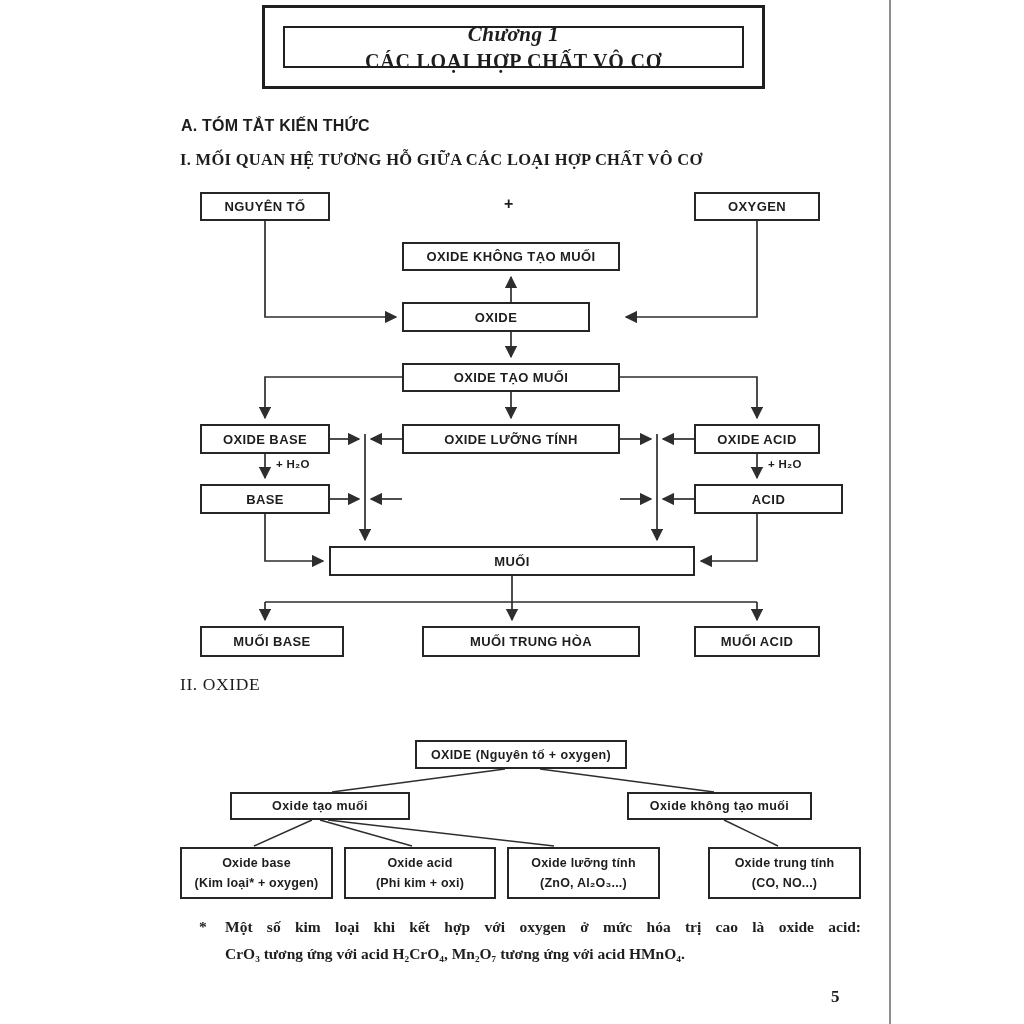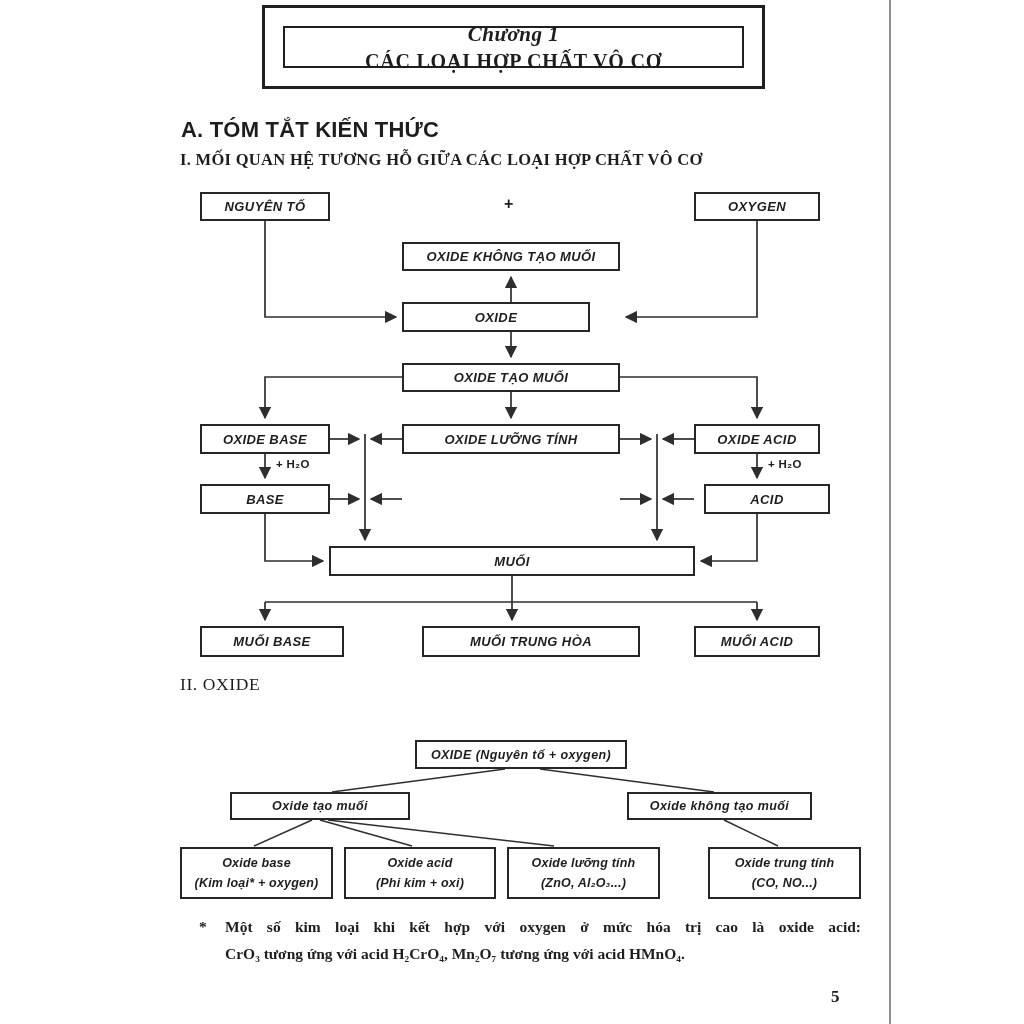--- a/index.html
+++ b/index.html
@@ -12,33 +12,33 @@
   .page-edge{position:absolute;left:889px;top:0;width:2px;height:1024px;background:#8f8f8f;}
 
   
   .title-box{position:absolute;left:262px;top:5px;width:503px;height:84px;
              border:3px solid #1f1f1f;padding:18px;box-sizing:border-box;background:#fff;}
   .title-inner{width:100%;height:100%;border:2px solid #1f1f1f;box-sizing:border-box;
                display:flex;flex-direction:column;align-items:center;justify-content:center;gap:3px;}
   .chap-label{font-size:21px;font-weight:bold;font-style:italic;letter-spacing:.5px;}
   .chap-title{font-size:20px;font-weight:bold;letter-spacing:.8px;}
 
-  .h-a{position:absolute;left:181px;top:117px;font-size:22px;font-weight:bold;letter-spacing:.2px;}
+  .h-a{position:absolute;left:181px;top:117px;font-size:16px;font-weight:bold;letter-spacing:.2px;}
   .h-i{position:absolute;left:180px;top:150px;font-size:16.5px;font-weight:bold;letter-spacing:.3px;}
   .h-ii{position:absolute;left:180px;top:674px;font-size:17.5px;font-weight:normal;letter-spacing:.6px;}
   .h-ii1{position:absolute;left:203px;top:707px;font-size:16.5px;font-weight:bold;letter-spacing:.3px;}
 
   svg.wires{position:absolute;left:0;top:0;width:1024px;height:1024px;z-index:1;}
   svg.wires path{stroke:#2e2e2e;stroke-width:1.7;fill:none;}
   svg.wires path.thin{stroke-width:1.4;}
   .ah{fill:#2e2e2e;}
 
   .dbox{position:absolute;z-index:2;background:#fff;border:2px solid #262626;box-sizing:border-box;
         display:flex;align-items:center;justify-content:center;text-align:center;
-        font-weight:bold;font-size:13px;letter-spacing:.4px;color:#1d1d1d;font-style:italic;}
+        font-weight:bold;font-size:13px;letter-spacing:.4px;color:#1d1d1d;}
   .dbox2{font-size:12.5px;letter-spacing:.2px;flex-direction:column;line-height:1.6;}
 
   .free-label{position:absolute;z-index:2;font-weight:bold;color:#1d1d1d;}
   .plus{font-size:16px;}
   .h2o{font-size:11.5px;letter-spacing:.3px;}
 
   .footnote{position:absolute;left:199px;top:913px;width:662px;display:flex;z-index:2;
             font-size:15.5px;line-height:27px;color:#1e1e1e;font-weight:bold;}
   .footnote .mark{width:26px;flex:none;}
   .footnote .ft-body{flex:1;}
@@ -111,21 +111,21 @@
   <div class="dbox sans" style="left:402px;top:363px;width:218px;height:29px;">OXIDE TẠO MUỐI</div>
 
   <div class="dbox sans" style="left:200px;top:424px;width:130px;height:30px;">OXIDE BASE</div>
   <div class="dbox sans" style="left:402px;top:424px;width:218px;height:30px;">OXIDE LƯỠNG TÍNH</div>
   <div class="dbox sans" style="left:694px;top:424px;width:126px;height:30px;">OXIDE ACID</div>
 
   <div class="free-label sans h2o" style="left:276px;top:458px;">+ H₂O</div>
   <div class="free-label sans h2o" style="left:768px;top:458px;">+ H₂O</div>
 
   <div class="dbox sans" style="left:200px;top:484px;width:130px;height:30px;">BASE</div>
-  <div class="dbox sans" style="left:694px;top:484px;width:126px;height:30px;margin-left:10px;">ACID</div>
+  <div class="dbox sans" style="left:694px;top:484px;width:149px;height:30px;">ACID</div>
 
   <div class="dbox sans" style="left:329px;top:546px;width:366px;height:30px;">MUỐI</div>
 
   <div class="dbox sans" style="left:200px;top:626px;width:144px;height:31px;">MUỐI BASE</div>
   <div class="dbox sans" style="left:422px;top:626px;width:218px;height:31px;">MUỐI TRUNG HÒA</div>
   <div class="dbox sans" style="left:694px;top:626px;width:126px;height:31px;">MUỐI ACID</div>
 
   <div class="dbox sans" style="left:415px;top:740px;width:212px;height:29px;font-size:12.5px;">OXIDE (Nguyên tố + oxygen)</div>
   <div class="dbox sans" style="left:230px;top:792px;width:180px;height:28px;font-size:12.5px;">Oxide tạo muối</div>
   <div class="dbox sans" style="left:627px;top:792px;width:185px;height:28px;font-size:12.5px;">Oxide không tạo muối</div>

